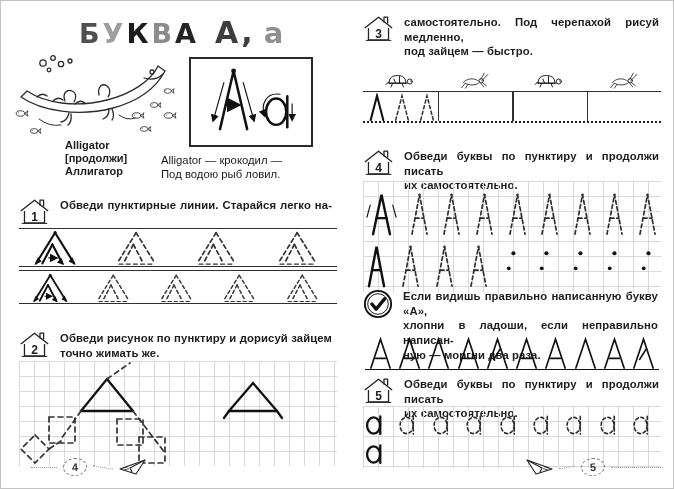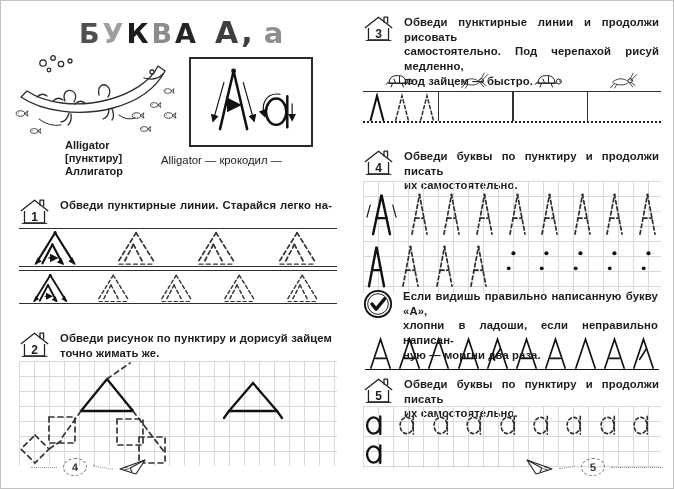--- a/index.html
+++ b/index.html
@@ -285,26 +285,27 @@
           <path d="M99.5 38 V70" stroke-width="2.6"></path>
           <path d="M92 36 C77 34 72 47 76 58" stroke-width="1.2" marker-end="url(#ah)"></path>
           <path d="M104.5 46 V62" stroke-width="1.2" marker-end="url(#ah)"></path>
         </g>
         <circle cx="44" cy="12" r="2.5" fill="#111"></circle>
       </svg>
     </div>
 
     <div class="vocab">
       <div>Alligator</div>
-      <div>[пунктиру]</div>
+      <div>[продолжи]</div>
       <div>Аллигатор</div>
     </div>
 
     <div class="rhyme">
       <div>Alligator — крокодил —</div>
+      <div>Под водою рыб ловил.</div>
     </div>
 
     <div class="exhdr" style="left:2px;top:187px;">
       <div class="house">
         <svg>
             <use href="#sym-house" width="100%" height="100%"></use>
           </svg>
         <span class="num">1</span>
       </div>
       <div class="extext w-left">
@@ -395,21 +396,20 @@
   <div class="page page-right">
 
     <div class="exhdr" style="left:0;top:4px;">
       <div class="house">
         <svg>
             <use href="#sym-house" width="100%" height="100%"></use>
           </svg>
         <span class="num">3</span>
       </div>
       <div class="extext w-right">
-        <div class="jfull">Обведи пунктирные линии и продолжи рисовать</div>
         <div class="jfull">самостоятельно. Под черепахой рисуй медленно,</div>
         <div>под зайцем — быстро.</div>
       </div>
     </div>
 
     <div class="animals">
         <svg class="glyph g-turtle">
           <use href="#sym-turtle" width="100%" height="100%"></use>
         </svg>
         <svg class="glyph g-rabbit">

